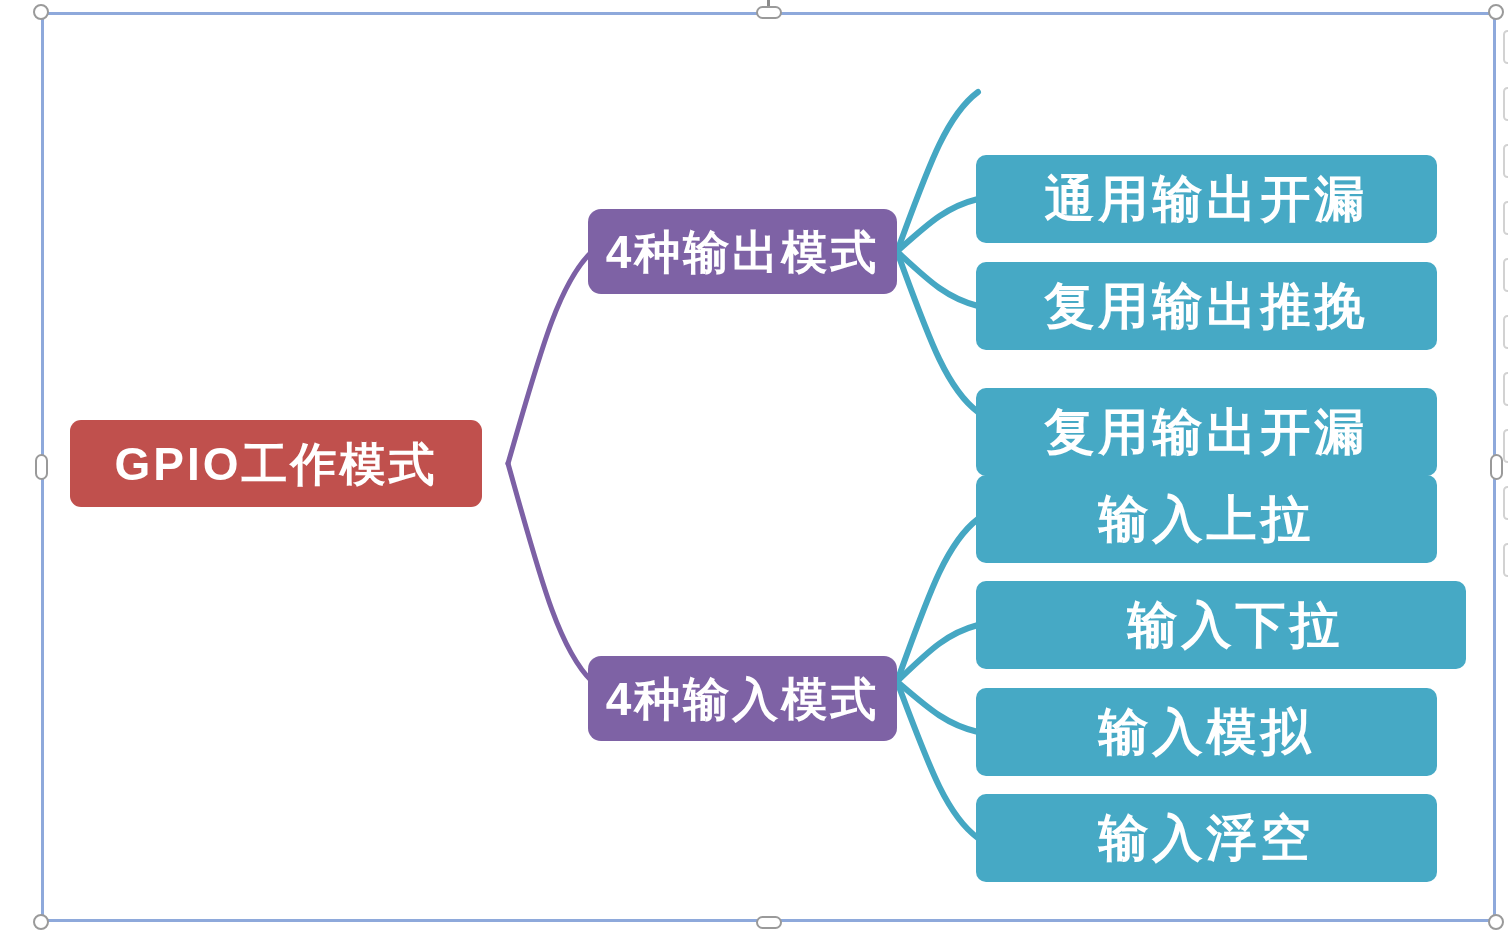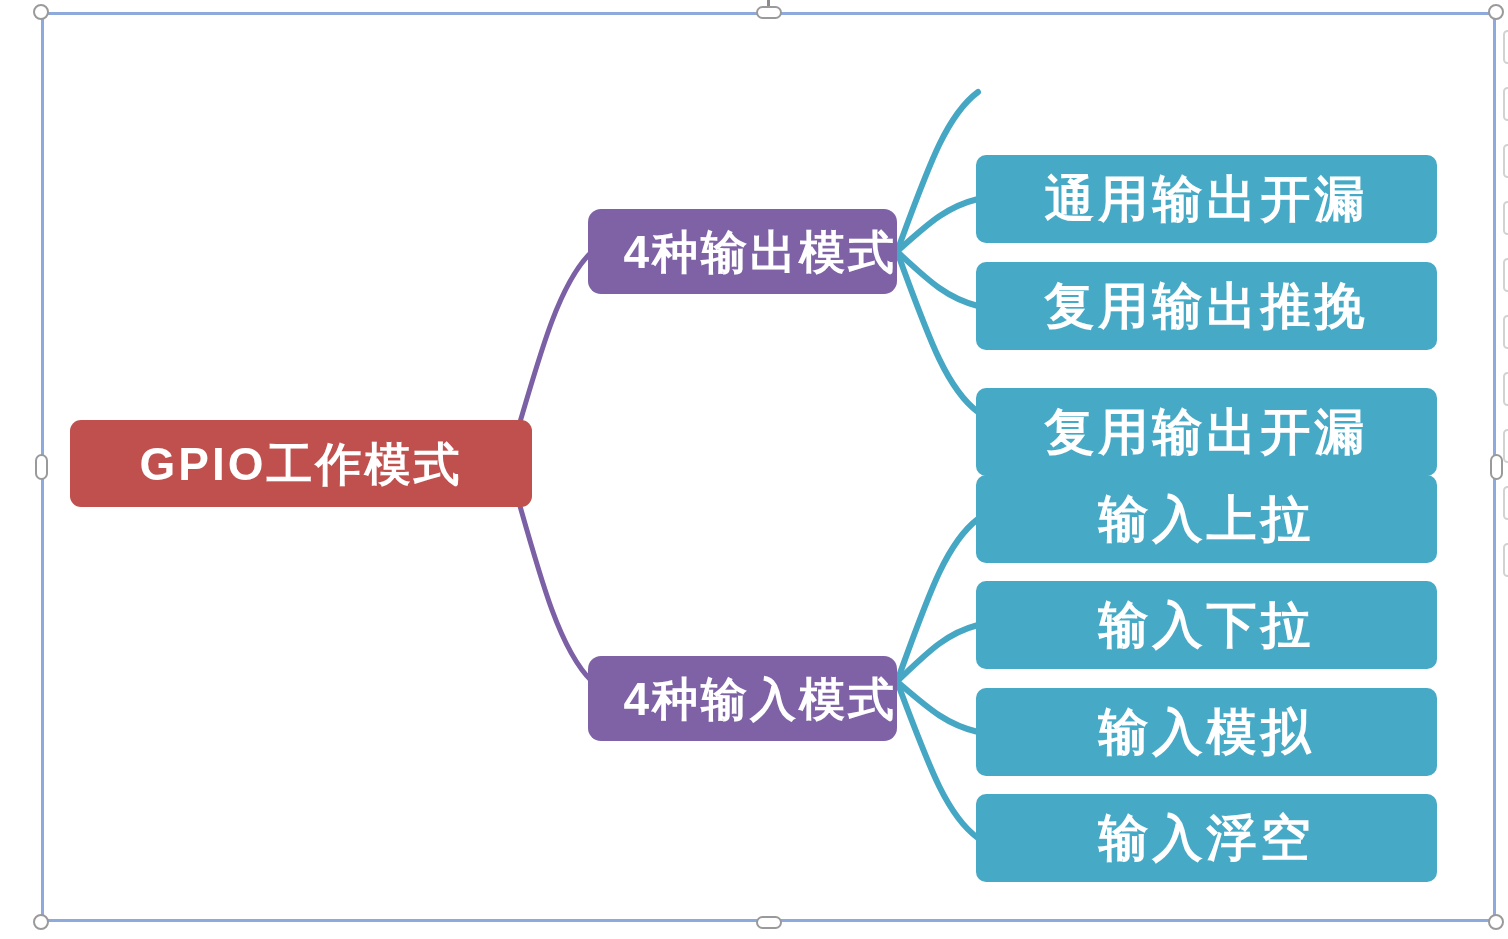--- a/index.html
+++ b/index.html
@@ -25,36 +25,36 @@
   }
   
   .connectors{position:absolute;left:0;top:0;width:1508px;height:939px;z-index:5;}
   
   .node{
     position:absolute;display:flex;align-items:center;justify-content:center;
     color:var(--node-text,#ffffff);font-weight:bold;z-index:10;
     text-align:center;line-height:1;letter-spacing:3px;
   }
   .node.root{
-    left:70px;top:420px;width:462px;height:87px;border-radius:11px;
+    left:70px;top:420px;width:412px;height:87px;border-radius:11px;
     background:var(--root-color,#C0504D);font-size:46px;
   }
   .node.branch{
     left:588px;width:309px;height:85px;border-radius:13px;
-    background:var(--branch-color,#7E62A5);font-size:46px;justify-content:flex-end;
+    background:var(--branch-color,#7E62A5);font-size:46px;
   }
   .node.b0{top:209px;}
   .node.b1{top:656px;}
   .node.leaf{
     left:976px;width:461px;height:88px;border-radius:10px;
     background:var(--leaf-color,#46A9C5);font-size:50px;letter-spacing:4px;
   }
   .node.l0{top:48px;}  .node.l1{top:155px;}
   .node.l2{top:262px;} .node.l3{top:372px;margin-top:16px;}
-  .node.l4{top:475px;text-align:center;} .node.l5{top:581px;}
+  .node.l4{top:475px;text-align:center;} .node.l5{top:581px;padding-left:29px;}
   .node.l6{top:688px;} .node.l7{top:794px;}
   
   .sliver{
     position:absolute;width:9px;height:34px;background:#ffffff;
     border:2px solid #d2d2d2;border-radius:5px;box-sizing:border-box;z-index:2;
   }
 </style>
 </head>
 <body>
 

